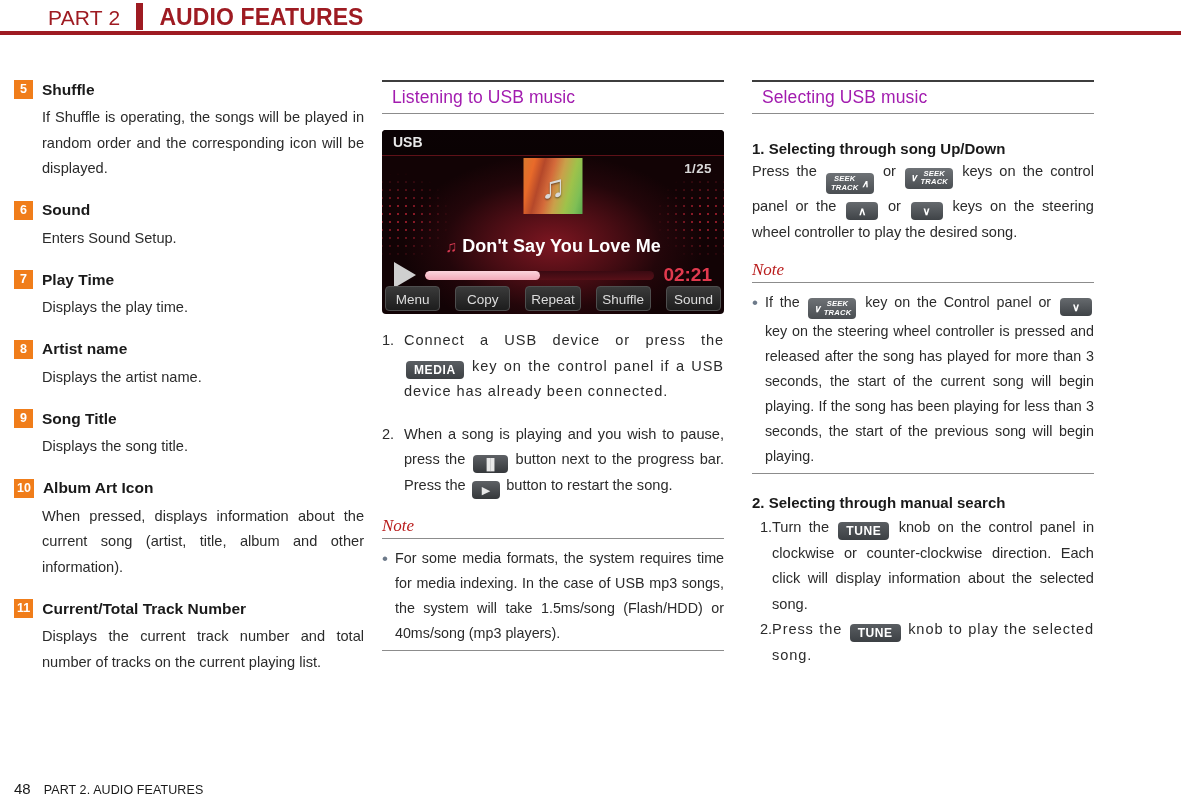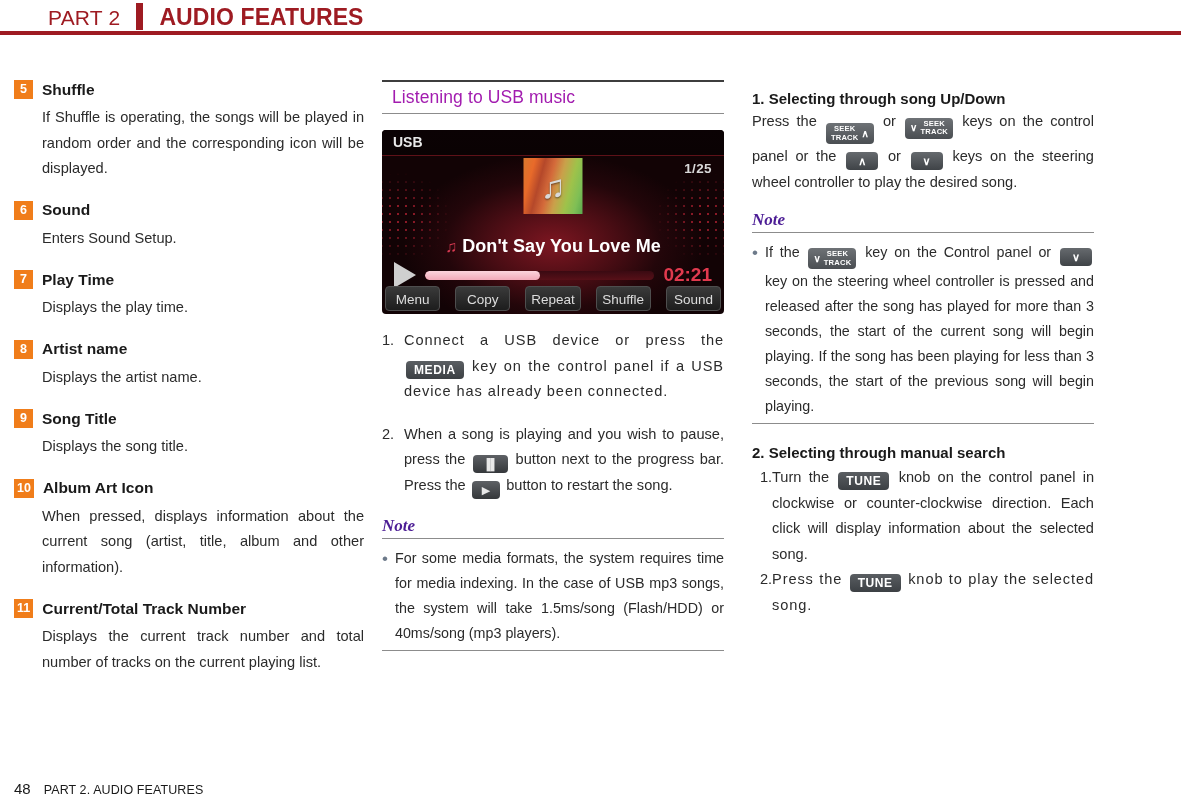--- a/index.html
+++ b/index.html
@@ -156,22 +156,22 @@
     width: 22px; text-align: left;
   }
   .oitem-body {
     flex: 1 1 auto; font-size: 14.6px; color: #2b2b2b; line-height: 25.5px;
     text-align: justify;
   }
   .oitem-body.spaced { letter-spacing: .9px; }
 
   
   .note-title {
-    font-family: "Liberation Serif", serif; font-style: italic; font-weight: bold;
-    font-size: 17px; color: #4c1d95; padding-bottom: 2px;
+    font-family: "Liberation Serif", serif; font-style: italic; font-weight: normal;
+    font-size: 17px; color: #b91c1c; padding-bottom: 2px;
   }
   .note-rule { border-bottom: 1px solid #8c8c8c; margin-bottom: 7px; }
   .note-item { display: flex; gap: 7px; }
   .note-bullet { flex: 0 0 auto; color: #6d7a8a; font-size: 17px; line-height: 25px; }
   .note-text {
     flex: 1 1 auto; font-size: 14.3px; color: #2b2b2b; line-height: 25px;
     text-align: justify;
   }
   .note-block { margin-bottom: 6px; }
   .note-end-rule { border-bottom: 1px solid #8c8c8c; margin-top: 4px; }
@@ -184,21 +184,21 @@
   }
   .keycap-btn {
     display: inline-block; vertical-align: -4px;
     background: linear-gradient(#5e6165, #35383b);
     border-radius: 4px; color: #e8e8e8;
     padding: 2px 10px; font-size: 11px; line-height: 14px; margin: 0 2px;
   }
   .keycap-seek {
     display: inline-flex; align-items: center; gap: 3px; vertical-align: -5px;
     background: linear-gradient(#6e7276, #4a4e52);
-    border-radius: 4px; padding: 2px 5px; margin: 0 2px;
+    border-radius: 4px; padding: 2px 5px; margin: 0 2px; font-style: italic;
   }
   .seek-stack {
     display: flex; flex-direction: column; align-items: center;
     line-height: 8.5px; color: #ffffff; font-weight: bold; font-size: 7.6px;
     letter-spacing: .2px;
   }
   .seek-chev { color: #ffffff; font-size: 10px; font-weight: bold; line-height: 10px; }
   .keycap-arrow {
     display: inline-block; vertical-align: -4px;
     background: linear-gradient(#666a6e, #3f4347);
@@ -356,20 +356,23 @@
         <span class="note-bullet">•</span>
         <span class="note-text">For some media formats, the system requires time for media indexing. In the case of USB mp3 songs, the system will take 1.5ms/song (Flash/HDD) or 40ms/song (mp3 players).</span>
       </div>
       <div class="note-end-rule"></div>
     </div>
 
   </div>
 
   <div class="col col-right">
 
+    <div class="sec-head">
+      <span class="sec-head-text">Selecting USB music</span>
+    </div>
 
     <div style="height:10px"></div>
 
     <div class="sub-head">1. Selecting through song Up/Down</div>
     <div class="para"><span>Press the</span> <span class="keycap-seek">
           <span class="seek-stack">
             <span>SEEK</span>
             <span>TRACK</span>
           </span>
           <span class="seek-chev">∧</span>

